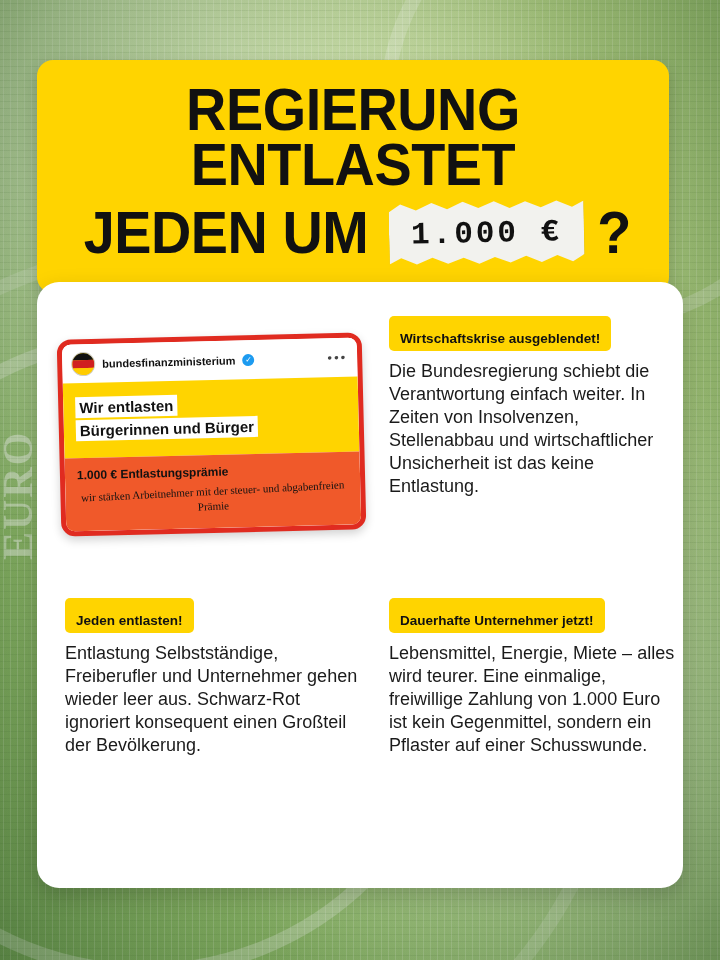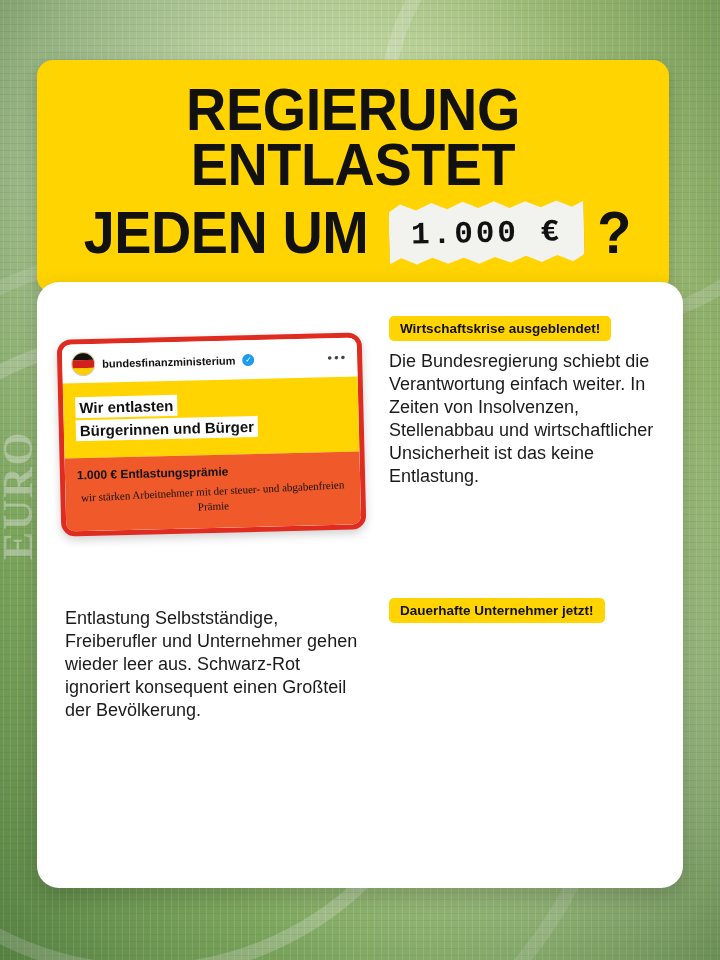--- a/index.html
+++ b/index.html
@@ -233,21 +233,21 @@
     font-family: "Liberation Serif", serif;
   }
 
   
   .badge {
     display: inline-block;
     background: #ffd400;
     color: #111;
     font-weight: bold;
     font-size: 13.5px;
-    padding: 5px 11px 5px 11px;
+    padding: 15px 11px 5px 11px;
     border-radius: 5px;
   }
   .block {
     position: absolute;
   }
   .block p {
     margin: 9px 0 0 0;
     font-size: 18px;
     line-height: 1.28;
     color: #1a1a1a;
@@ -298,20 +298,22 @@
       <div class="o2">wir stärken Arbeitnehmer mit der steuer- und abgabenfreien Prämie</div>
     </div>
   </div>
 
   <div class="block" id="block-right-top">
     <span class="badge">Wirtschaftskrise ausgeblendet!</span>
     <p>Die Bundesregierung schiebt die Verantwortung einfach weiter. In Zeiten von Insolvenzen, Stellenabbau und wirtschaftlicher Unsicherheit ist das keine Entlastung.</p>
   </div>
 
   <div class="block" id="block-left-bottom">
+    <span class="badge">Jeden entlasten!</span>
     <p>Entlastung Selbstständige, Freiberufler und Unternehmer gehen wieder leer aus. Schwarz-Rot ignoriert konsequent einen Großteil der Bevölkerung.</p>
   </div>
 
   <div class="block" id="block-right-bottom">
     <span class="badge">Dauerhafte Unternehmer jetzt!</span>
+    <p>Lebensmittel, Energie, Miete – alles wird teurer. Eine einmalige, freiwillige Zahlung von 1.000 Euro ist kein Gegenmittel, sondern ein Pflaster auf einer Schusswunde.</p>
   </div>
 
 </div>
 
 </body></html>

